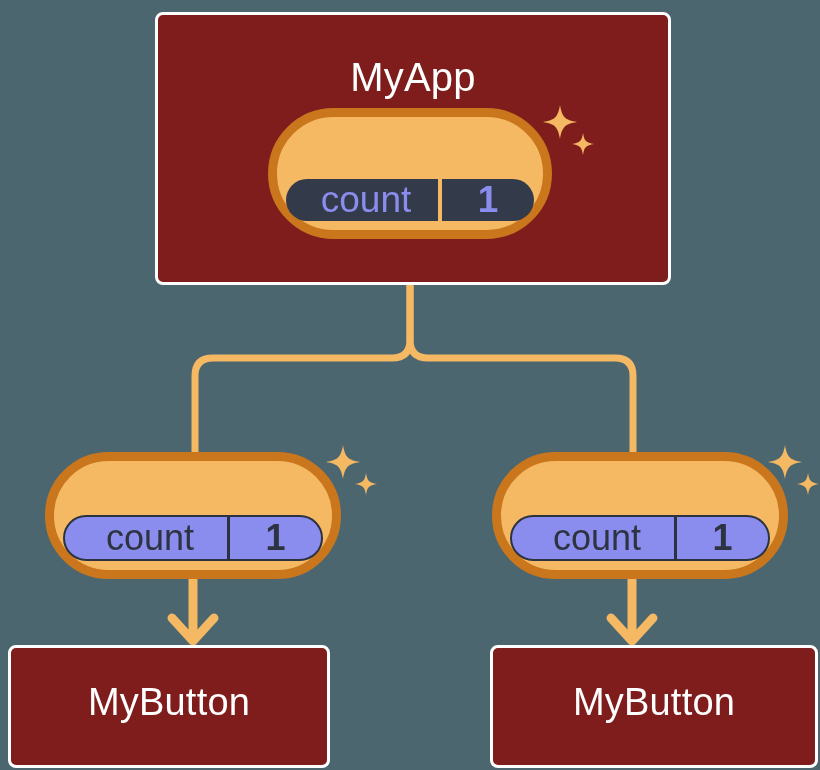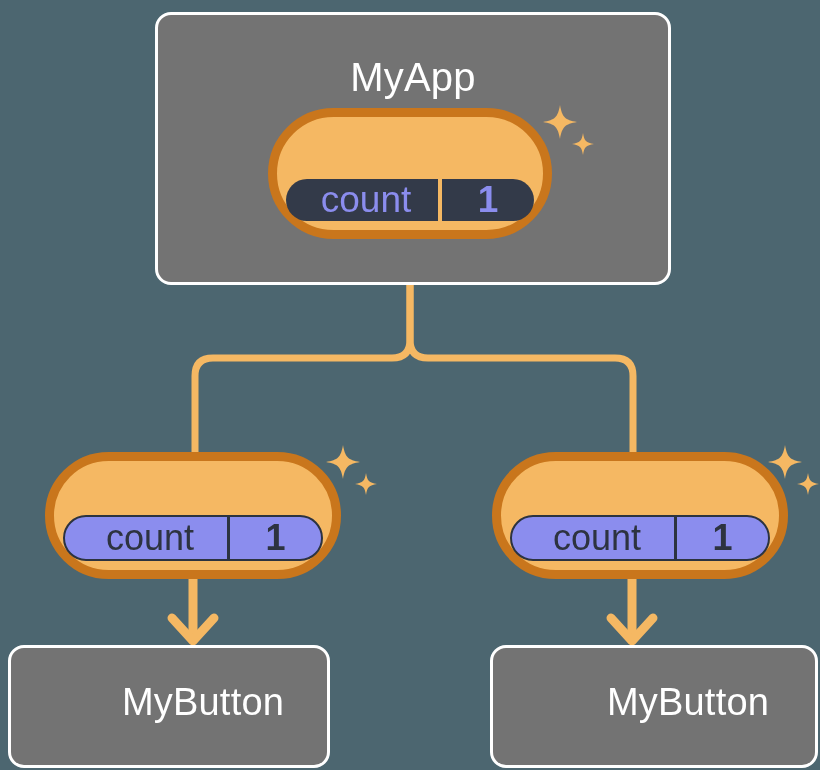--- a/index.html
+++ b/index.html
@@ -30,23 +30,23 @@
     left: 0; top: 0;
     width: 820px;
     height: 770px;
     z-index: 1;
     pointer-events: none;
   }
 
   
   .card {
     position: absolute;
-    background: #737373;
+    background: #7f1d1d;
     border: 3px solid #ffffff;
-    border-radius: 16px;
+    border-radius: 8px;
     z-index: 2;
   }
 
   .card-title {
     position: absolute;
     left: 0;
     width: 100%;
     text-align: center;
     color: #ffffff;
     font-weight: 400;
@@ -73,21 +73,20 @@
   }
   #btn-card-right {
     left: 490px;
     top: 645px;
     width: 328px;
     height: 123px;
   }
   .btn-card .card-title {
     top: 33px;
     font-size: 38px;
-    margin-left: 34px;
   }
 
   
   .pill {
     position: absolute;
     z-index: 3;
     display: flex;
     align-items: flex-end;
     border-radius: 999px;
     border: 9px solid #c9761c;          

